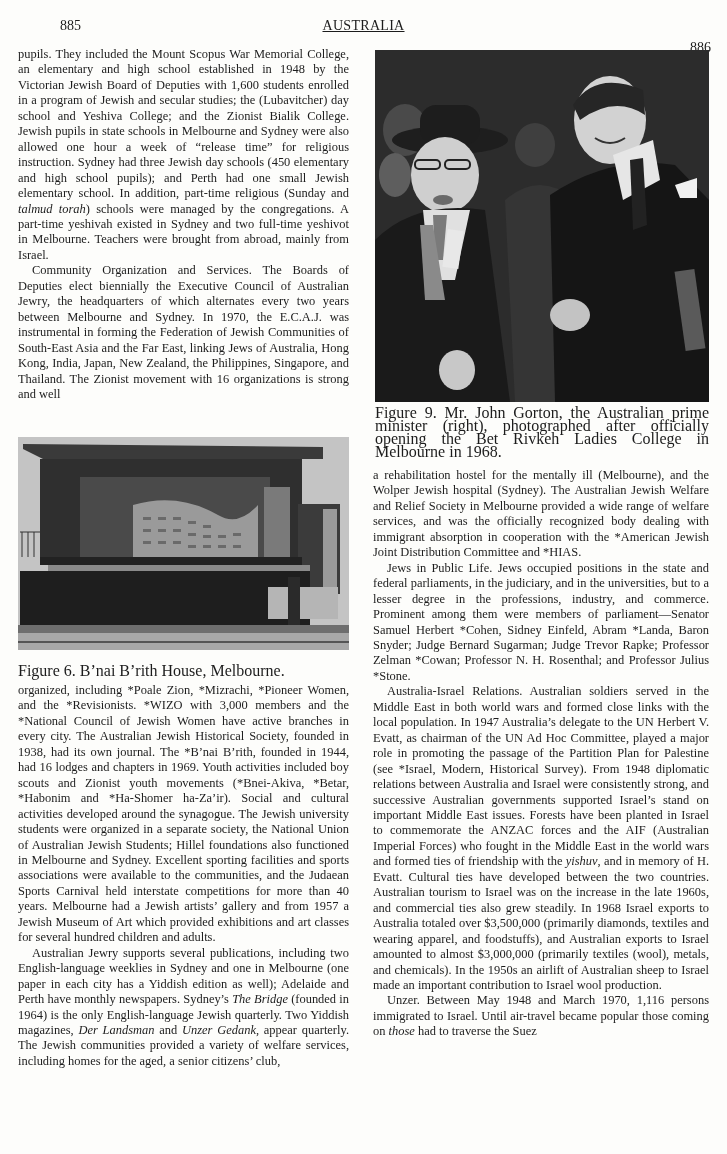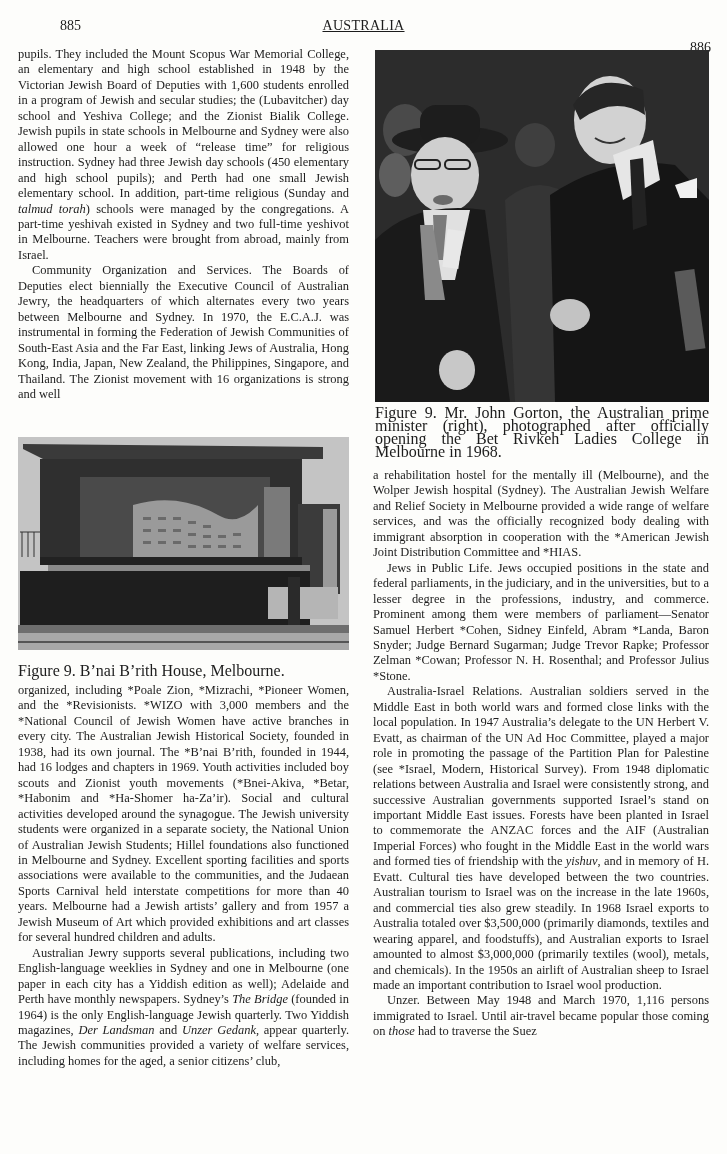--- a/index.html
+++ b/index.html
@@ -95,21 +95,21 @@
     <rect x="0" y="204" width="331" height="2" fill="#555"></rect>
 
     <g stroke="#333" stroke-width="1">
       <line x1="2" y1="95" x2="22" y2="95"></line>
         <line x1="4" y1="95" x2="4" y2="120"></line>
         <line x1="10" y1="95" x2="10" y2="120"></line>
         <line x1="16" y1="95" x2="16" y2="120"></line>
     </g>
   </svg>
 </div>
-<div class="caption cap8">Figure 9.  B’nai B’rith House, Melbourne.</div>
+<div class="caption cap8">Figure 6.  B’nai B’rith House, Melbourne.</div>
 
 <div class="col left-bottom">
   <p>organized, including *Poale Zion, *Mizrachi, *Pioneer Women, and the *Revisionists. *WIZO with 3,000 members and the *National Council of Jewish Women have active branches in every city. The Australian Jewish Historical Society, founded in 1938, had its own journal. The *B’nai B’rith, founded in 1944, had 16 lodges and chapters in 1969. Youth activities included boy scouts and Zionist youth movements (*Bnei-Akiva, *Betar, *Habonim and *Ha-Shomer ha-Za’ir). Social and cultural activities developed around the synagogue. The Jewish university students were organized in a separate society, the National Union of Australian Jewish Students; Hillel foundations also functioned in Melbourne and Sydney. Excellent sporting facilities and sports associations were available to the communities, and the Judaean Sports Carnival held interstate competitions for more than 40 years. Melbourne had a Jewish artists’ gallery and from 1957 a Jewish Museum of Art which provided exhibitions and art classes for several hundred children and adults.</p>
   <p class="indent"><span>Australian Jewry supports several publications, including two English-language weeklies in Sydney and one in Melbourne (one paper in each city has a Yiddish edition as well); Adelaide and Perth have monthly newspapers. Sydney’s </span><i>The Bridge</i><span> (founded in 1964) is the only English-language Jewish quarterly. Two Yiddish magazines, </span><i>Der Landsman</i><span> and </span><i>Unzer Gedank</i><span>, appear quarterly. The Jewish communities provided a variety of welfare services, including homes for the aged, a senior citizens’ club,</span></p>
 </div>
 
 <div class="photo fig9">
   <svg width="334" height="352" viewBox="0 0 334 352">
     <rect x="0" y="0" width="334" height="352" fill="#2c2c2c"></rect>
 

